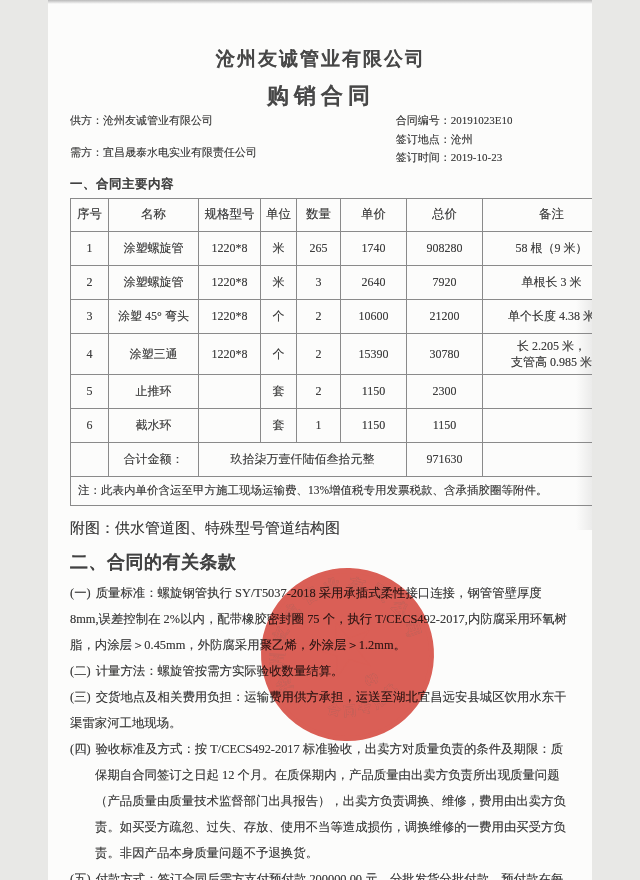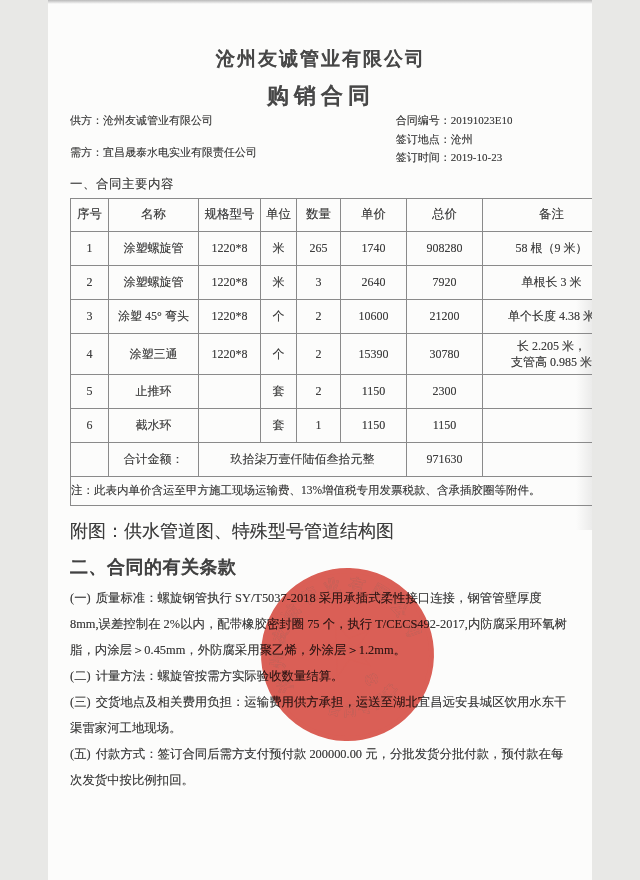--- a/index.html
+++ b/index.html
@@ -15,29 +15,29 @@
   .scan-right{position:absolute;top:300px;right:0;width:16px;height:230px;
     background:linear-gradient(to left, rgba(175,175,175,.22), rgba(255,255,255,0));}
   .inner{position:relative;padding:46px 20px 0 22px;}
   .doc-title{text-align:center;font-size:19px;font-weight:600;letter-spacing:2px;color:#474747;}
   .doc-subtitle{text-align:center;font-size:22px;font-weight:600;letter-spacing:5px;color:#474747;margin-top:9px;}
   .head-row{display:flex;justify-content:center;margin-top:0;font-size:11px;}
   .head-left{width:370px;}
   .head-left .line1{margin-top:2px;}
   .head-left .line2{margin-top:17px;}
   .head-right{width:200px;line-height:18.5px;margin-top:0;}
-  .sec-heading{font-size:12.5px;font-weight:400;color:#414141;margin-top:9px;letter-spacing:.5px;}
+  .sec-heading{font-size:12.5px;font-weight:700;color:#414141;margin-top:9px;letter-spacing:.5px;}
   table.goods{border-collapse:collapse;table-layout:fixed;width:550px;margin-top:5px;
     font-size:12px;color:#3e3e3e;}
   table.goods th,table.goods td{border:1px solid #8a8a8a;text-align:center;
     padding:1px 3px;height:31px;font-weight:normal;white-space:pre-line;overflow:hidden;}
   table.goods th{font-size:12.5px;height:30px;text-align:center;}
   table.goods tr.r4 td{height:38px;line-height:16px;}
-  table.goods td.note-cell{height:26px;text-align:left;font-size:11.5px;padding-left:0;}
-  .attach{font-size:18px;margin-top:13px;}
+  table.goods td.note-cell{height:26px;text-align:left;font-size:11.5px;padding-left:7px;}
+  .attach{font-size:15px;margin-top:13px;}
   .sec2-heading{font-size:18px;font-weight:700;color:#414141;margin-top:12px;letter-spacing:.5px;}
   .clauses{margin-top:6px;font-size:12.4px;line-height:26px;}
   .clause{margin:0;}
   .clause .cl-no{margin-right:5px;}
   .clause.hang{padding-left:25px;text-indent:-25px;}
   .stamp{position:absolute;mix-blend-mode:multiply;pointer-events:none;}
   .stamp svg{display:block;}
   .seal-ink{fill:#d5382c;stroke:#d5382c;}
 </style>
 </head>
@@ -162,20 +162,21 @@
       </table>
 
     <div class="attach">附图：供水管道图、特殊型号管道结构图</div>
 
     <div class="sec2-heading">二、合同的有关条款</div>
 
     <div class="clauses">
       <div class="clause"><span class="cl-no">(一)</span><span>质量标准：螺旋钢管执行 SY/T5037-2018 采用承插式柔性接口连接，钢管管壁厚度 8mm,误差控制在 2%以内，配带橡胶密封圈 75 个，执行 T/CECS492-2017,内防腐采用环氧树脂，内涂层＞0.45mm，外防腐采用聚乙烯，外涂层＞1.2mm。</span></div>
       <div class="clause"><span class="cl-no">(二)</span><span>计量方法：螺旋管按需方实际验收数量结算。</span></div>
       <div class="clause"><span class="cl-no">(三)</span><span>交货地点及相关费用负担：运输费用供方承担，运送至湖北宜昌远安县城区饮用水东干渠雷家河工地现场。</span></div>
+      <div class="clause hang"><span class="cl-no">(四)</span><span>验收标准及方式：按 T/CECS492-2017 标准验收，出卖方对质量负责的条件及期限：质保期自合同签订之日起 12 个月。在质保期内，产品质量由出卖方负责所出现质量问题（产品质量由质量技术监督部门出具报告），出卖方负责调换、维修，费用由出卖方负责。如买受方疏忽、过失、存放、使用不当等造成损伤，调换维修的一费用由买受方负责。非因产品本身质量问题不予退换货。</span></div>
       <div class="clause"><span class="cl-no">(五)</span><span>付款方式：签订合同后需方支付预付款 200000.00 元，分批发货分批付款，预付款在每次发货中按比例扣回。</span></div>
 
     </div>
   </div>
 
   <div class="stamp" style="left:543px;top:281px;opacity:.85;">
     <svg width="240" height="240" viewBox="0 0 220 220" style="transform:rotate(-28deg);">
       <circle cx="110" cy="110" r="86" fill="none" class="seal-ink" stroke-width="5"></circle>
       <defs>
         <path id="arcTopA" d="M 52.8 143 A 66 66 0 1 1 167.2 143"></path>

